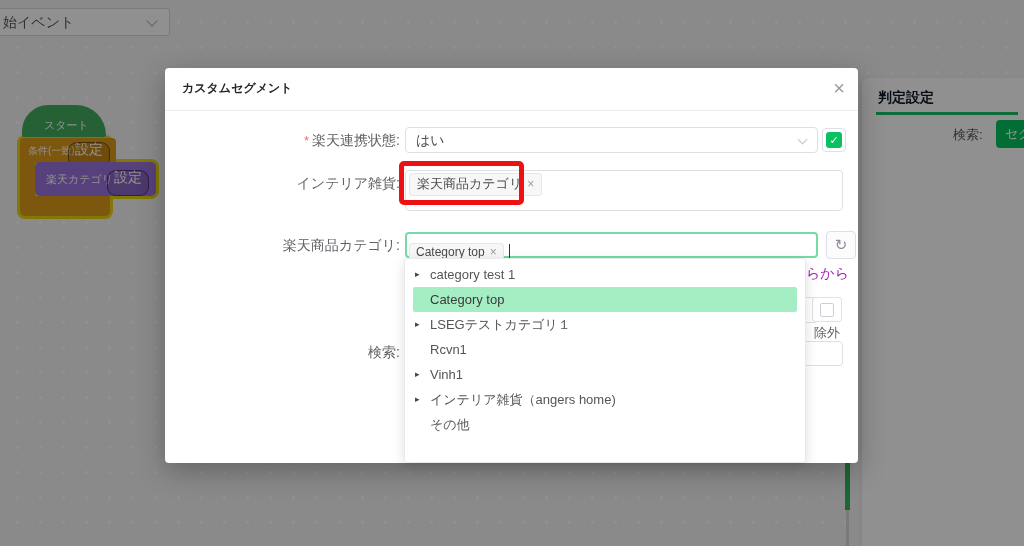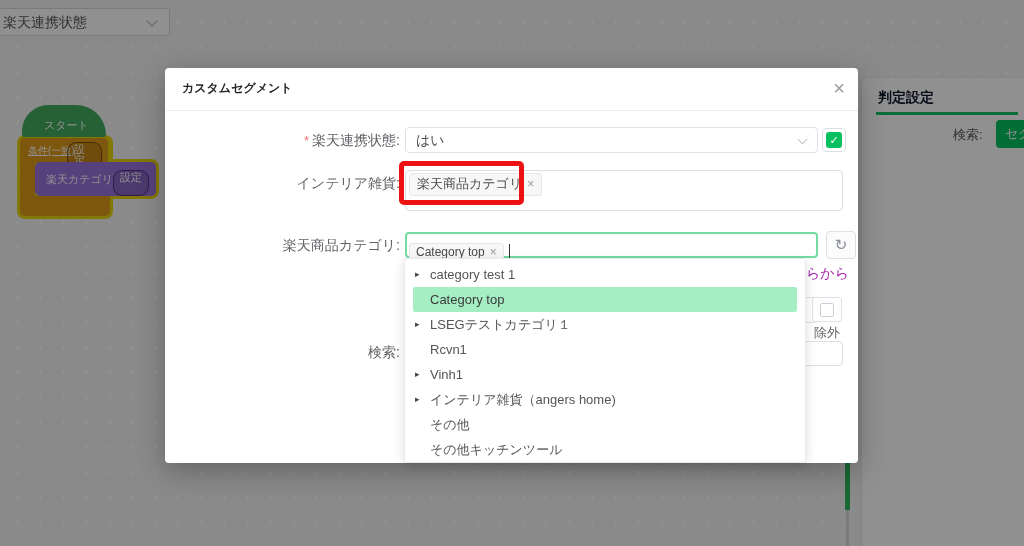--- a/index.html
+++ b/index.html
@@ -23,28 +23,28 @@
   .blocks { position:absolute; left:20px; top:105px; width:160px; height:115px; }
   .blocks div { position:absolute; }
   .sil { background:#e8d40a; }
   .sil.s-top    { left:-3px; top:30px; width:96px; height:34px; border-radius:8px; }
   .sil.s-col    { left:-3px; top:54px; width:22px; height:42px; }
   .sil.s-purple { left:12px; top:54px; width:127px; height:40px; border-radius:8px; }
   .sil.s-bot    { left:-3px; top:86px; width:96px; height:28px; border-radius:8px; }
   .blk-hat { left:2px; top:0; width:84px; height:32px; background:#42ad5d;
     border-radius:40px 46px 3px 3px; color:#fff; font-size:11px;
     padding:13px 0 0 22px; }
-  .blk-cond-top { left:0; top:33px; width:88px; height:25px; background:#e09a1a;
-    border-radius:4px 4px 0 0; color:#fff; font-size:10px; line-height:25px; padding-left:8px;text-decoration:underline; }
+  .blk-cond-top { left:0; top:33px; width:96px; height:25px; background:#e09a1a;
+    border-radius:4px 4px 0 0; color:#fff; font-size:10px; line-height:25px; padding-left:8px; }
   .blk-cond-col { left:0; top:57px; width:15px; height:34px; background:#e09a1a; }
   .blk-cond-bot { left:0; top:91px; width:90px; height:20px; background:#e09a1a; border-radius:0 0 5px 5px; }
   .blk-cat { left:15px; top:57px; width:121px; height:34px; background:#9a73dd;
     border-radius:5px; color:#fff; font-size:11px; line-height:34px; padding-left:11px; }
   .badge { position:absolute; border:1px solid rgba(30,10,0,.45); background:rgba(0,0,0,.12);
-    border-radius:9px; color:#fff; font-size:11px; padding:1px 6px 12px; line-height:11px;margin-left:47px; }
+    border-radius:9px; color:#fff; font-size:14px; padding:1px 6px 12px; line-height:11px;margin-left:47px; }
   .blk-cond-top .badge { right:6px; top:4px; }
   .blk-cat .badge { right:7px; top:8px; border-color:rgba(30,0,70,.5); }
 
   
   .connector-green { position:absolute; left:845px; top:462px; width:5px; height:48px; background:#2eb85c; }
   .connector-gray  { position:absolute; left:846px; top:510px; width:3px; height:36px; background:#d9d9d9; }
 
   
   .right-panel { position:absolute; left:862px; top:78px; width:162px; height:468px;
     background:#fff; border-radius:6px 0 0 0; overflow:hidden; box-shadow:0 1px 4px rgba(0,0,0,.08); }
@@ -108,21 +108,21 @@
     position:relative; font-size:13px; color:#555; white-space:nowrap; }
   .dd-item.selected { background:#a5eec4; color:#3a3a3a; }
   .dd-caret { position:absolute; left:2px; top:0; font-size:9px; color:#444; }
 </style>
 </head>
 <body>
 
 <div class="canvas">
 
   <div class="start-select">
-    <span>楽天連携状態</span>
+    <span>始イベント</span>
     <span class="chev"></span>
   </div>
 
   <div class="blocks">
     <div class="sil s-top"></div>
     <div class="sil s-col"></div>
     <div class="sil s-purple"></div>
     <div class="sil s-bot"></div>
     <div class="blk-hat">スタート</div>
     <div class="blk-cond-top">
@@ -193,14 +193,13 @@
 <div class="red-box"></div>
 
 <div class="dropdown" id="dropdown-list">
     <div class="dd-item"><span class="dd-caret">▸</span><span>category test 1</span></div>
     <div class="dd-item selected"><span>Category top</span></div>
     <div class="dd-item"><span class="dd-caret">▸</span><span>LSEGテストカテゴリ１</span></div>
     <div class="dd-item"><span>Rcvn1</span></div>
     <div class="dd-item"><span class="dd-caret">▸</span><span>Vinh1</span></div>
     <div class="dd-item"><span class="dd-caret">▸</span><span>インテリア雑貨（angers home)</span></div>
     <div class="dd-item"><span>その他</span></div>
-    <div class="dd-item"><span>その他キッチンツール</span></div>
   </div>
 
 </body></html>

